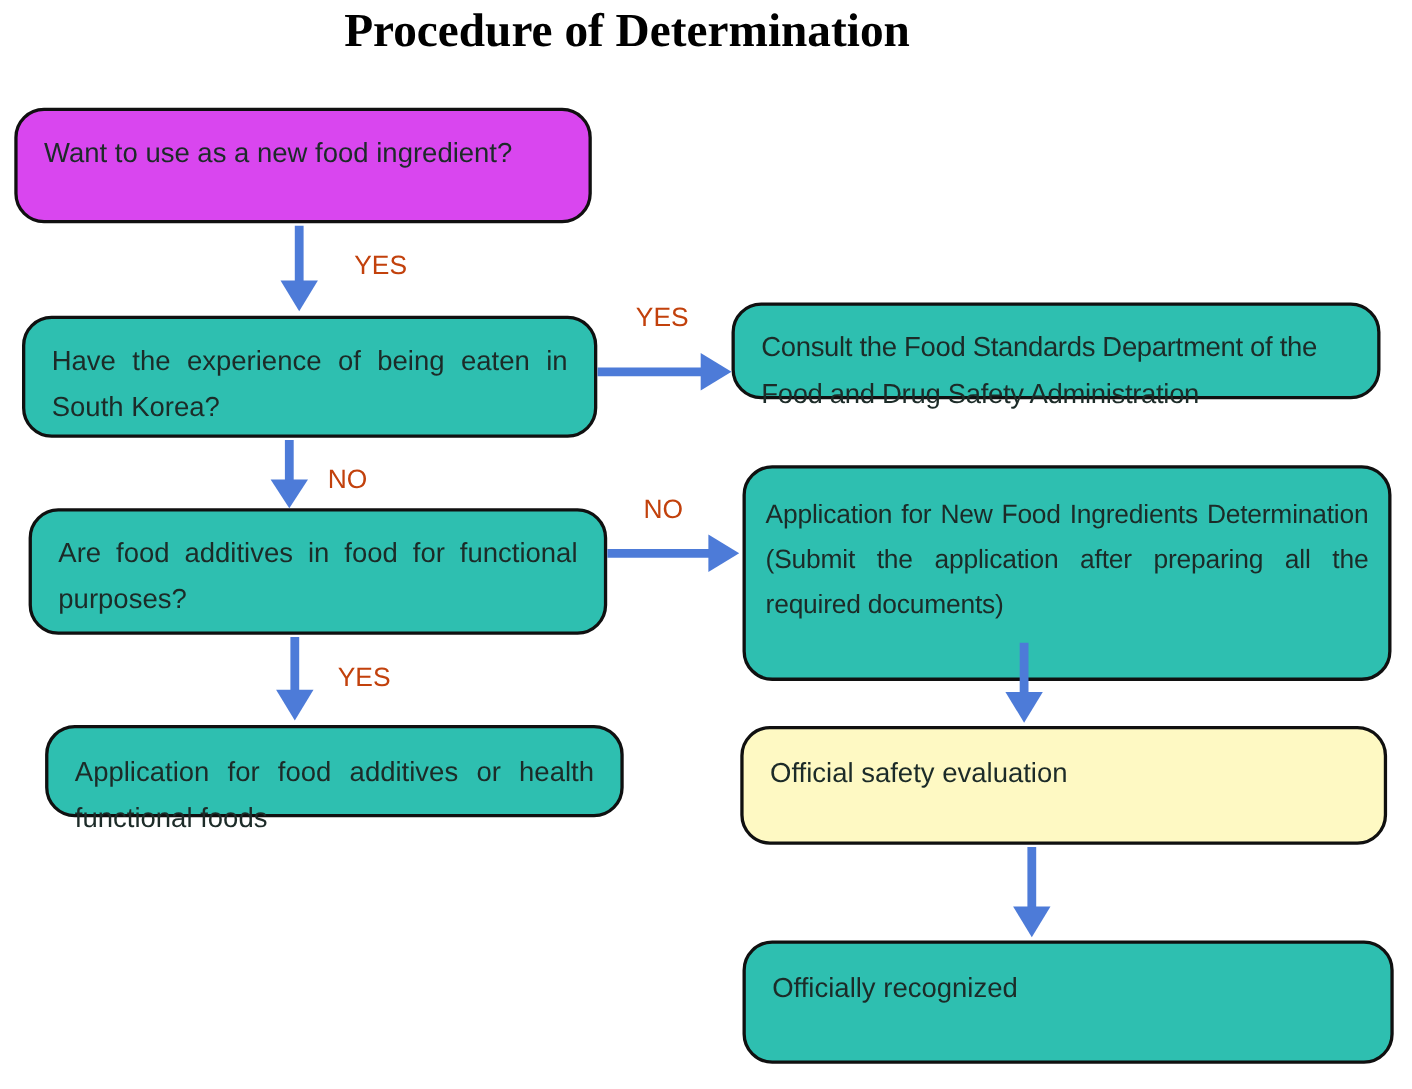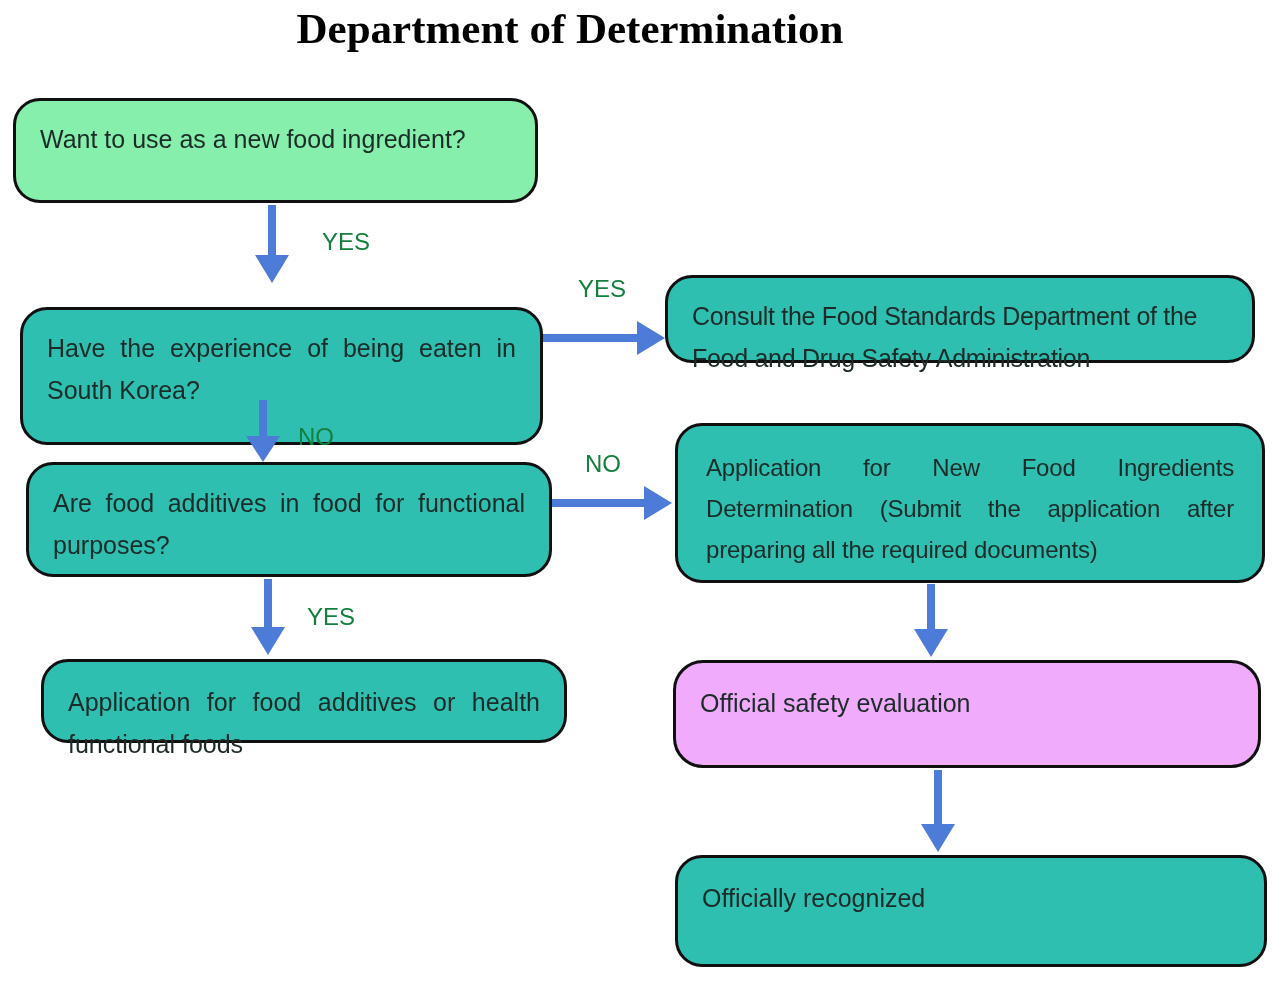--- a/index.html
+++ b/index.html
@@ -31,55 +31,55 @@
     font-size: 25px;
     line-height: 42px;
     color: #1c2b28;
   }
   .justify { text-align: justify; text-align-last: left; }
   .nowrap  { white-space: nowrap; padding-right: 8px; }
   .edge-label {
     position: absolute;
     font-size: 24px;
     font-weight: 400;
-    color: #15803d;
+    color: #c2410c;
     line-height: 28px;
   }
   .arrow { position: absolute; }
   
   #box-q1        { left: 13px;  top: 98px;  width: 525px; height: 105px; }
-  #box-q2        { left: 20px;  top: 287px; width: 523px; height: 138px; margin-top: 20px; }
+  #box-q2        { left: 20px;  top: 287px; width: 523px; height: 111px; }
   #box-consult   { left: 665px; top: 275px; width: 590px; height: 88px; letter-spacing: -0.3px; }
   #box-q3        { left: 26px;  top: 462px; width: 526px; height: 115px; }
-  #box-app-new   { left: 675px; top: 423px; width: 590px; height: 160px;
-                   font-size: 24px; line-height: 41px; padding: 21px 28px; letter-spacing: -0.2px; }
+  #box-app-new   { left: 675px; top: 423px; width: 590px; height: 196px;
+                   font-size: 24px; line-height: 41px; padding: 21px 18px; letter-spacing: -0.2px; }
   #box-app-add   { left: 41px;  top: 659px; width: 526px; height: 84px; padding-top: 19px; }
   #box-eval      { left: 673px; top: 660px; width: 588px; height: 108px; padding-top: 19px; }
   #box-recog     { left: 675px; top: 855px; width: 592px; height: 112px; padding-top: 19px; }
 </style>
 </head>
 <body>
 
 <div id="stage">
 
-  <div id="title">Department of Determination</div>
+  <div id="title">Procedure of Determination</div>
 
-  <div class="node nowrap" id="box-q1" style="background-color: #86efac;">Want to use as a new food ingredient?</div>
+  <div class="node nowrap" id="box-q1" style="background-color: #d946ef;">Want to use as a new food ingredient?</div>
 
   <div class="node justify" id="box-q2" style="background-color: rgb(46, 191, 176);">Have the experience of being eaten in South Korea?</div>
 
   <div class="node" id="box-consult" style="background-color: rgb(46, 191, 176);">Consult the Food Standards Department of the Food and Drug Safety Administration</div>
 
   <div class="node justify" id="box-q3" style="background-color: rgb(46, 191, 176);">Are food additives in food for functional purposes?</div>
 
   <div class="node justify" id="box-app-new" style="background-color: rgb(46, 191, 176);">Application for New Food Ingredients Determination (Submit the application after preparing all the required documents)</div>
 
   <div class="node justify" id="box-app-add" style="background-color: rgb(46, 191, 176);">Application for food additives or health functional foods</div>
 
-  <div class="node" id="box-eval" style="background-color: #f0abfc; border-radius: 30px;">Official safety evaluation</div>
+  <div class="node" id="box-eval" style="background-color: #fef9c3;">Official safety evaluation</div>
 
   <div class="node" id="box-recog" style="background-color: rgb(46, 191, 176);">Officially recognized</div>
 
   <svg class="arrow" style="left:252px; top:205px;" width="40" height="80">
     <line x1="20" y1="0" x2="20" y2="52" stroke-width="8" style="stroke: rgb(77, 123, 216);"></line>
     <polygon points="3,50 37,50 20,78" style="fill: rgb(77, 123, 216);"></polygon>
   </svg>
 
   <svg class="arrow" style="left:243px; top:400px;" width="40" height="64">
     <line x1="20" y1="0" x2="20" y2="38" stroke-width="8" style="stroke: rgb(77, 123, 216);"></line>

